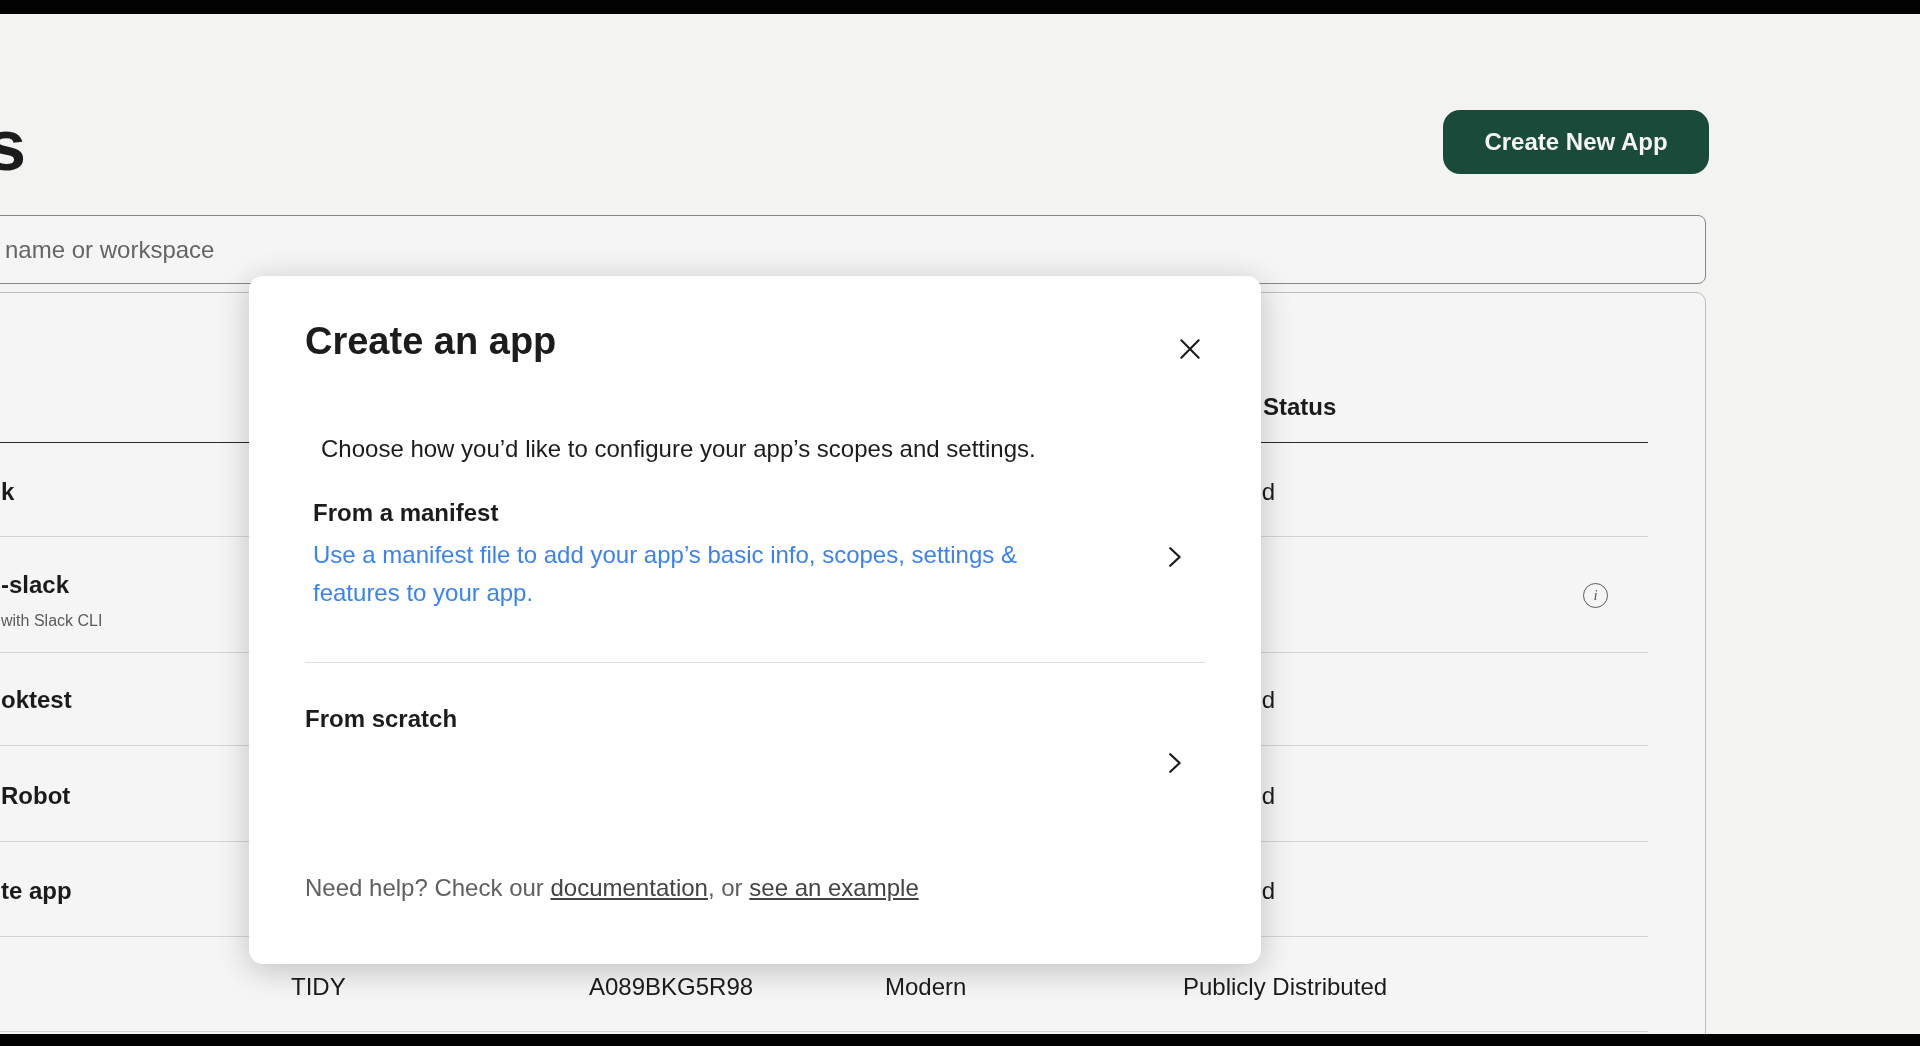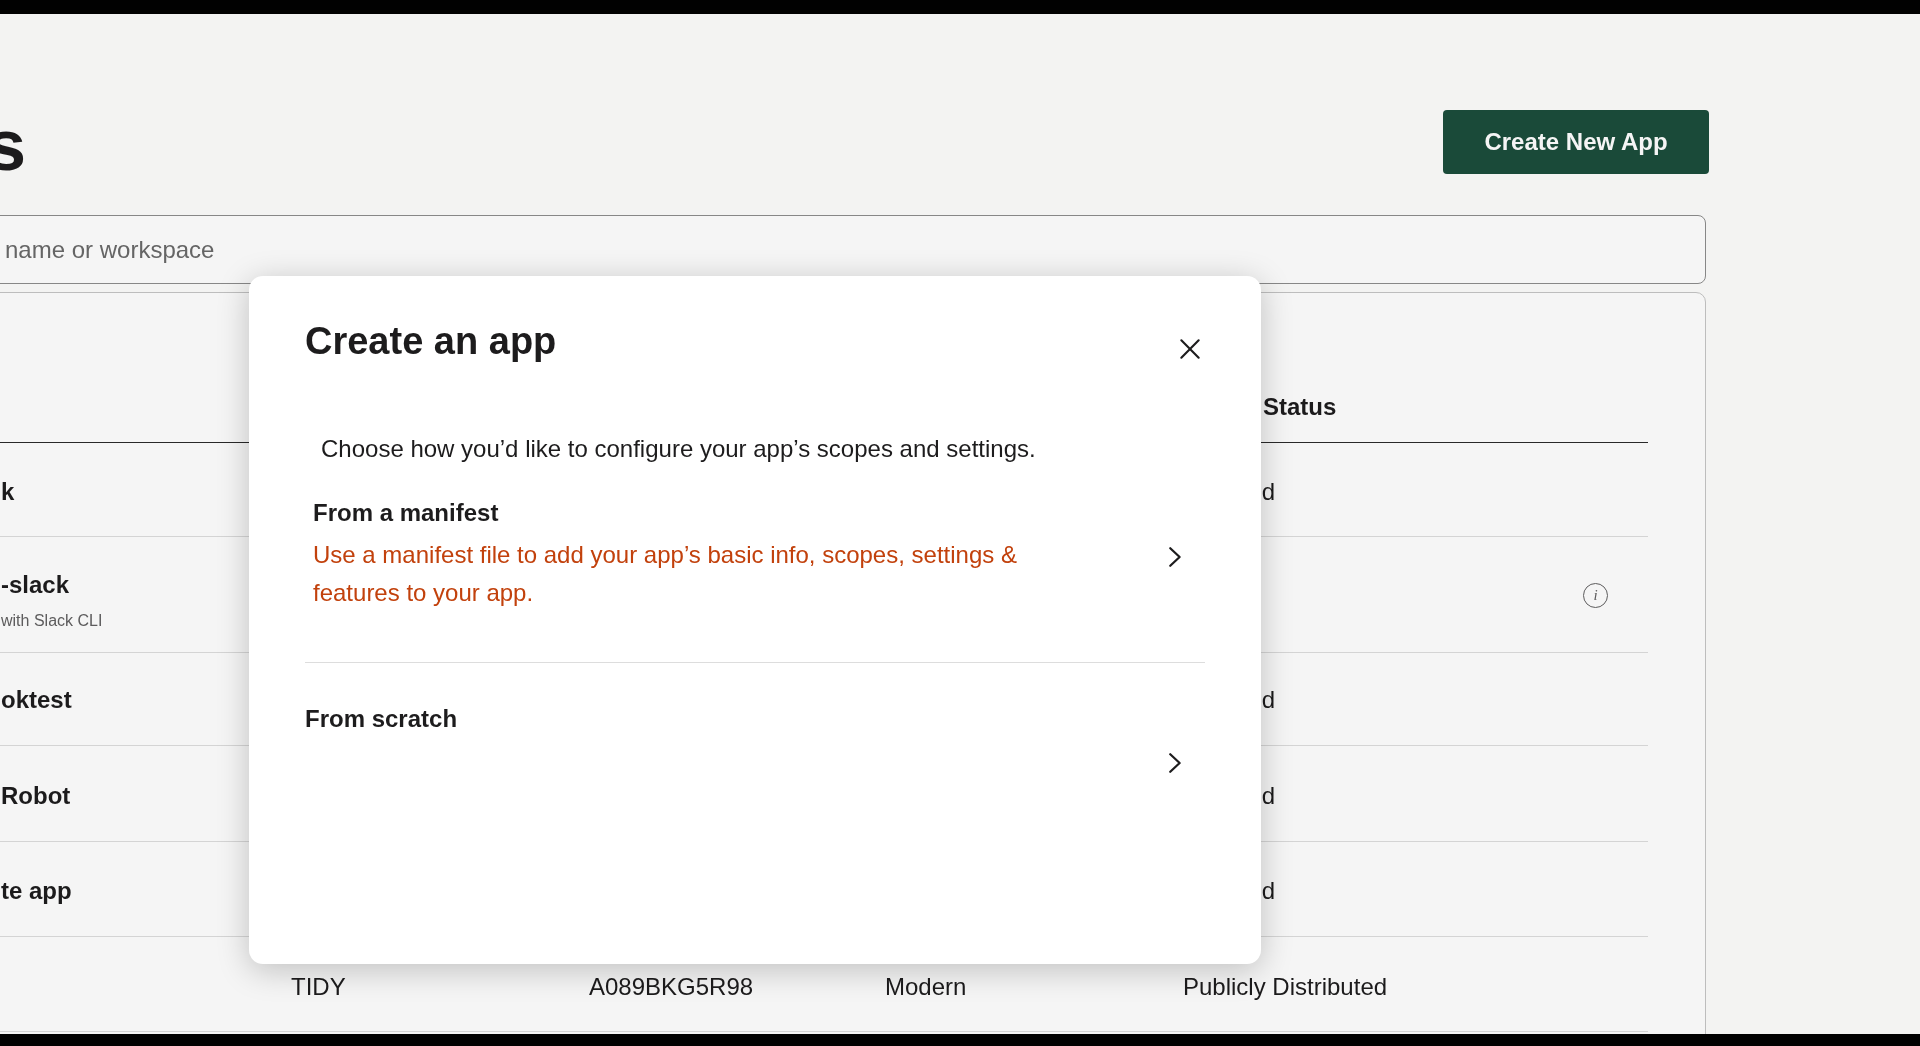--- a/index.html
+++ b/index.html
@@ -5,21 +5,21 @@
   html,body{margin:0;padding:0;width:1920px;height:1046px;overflow:hidden;
     font-family:"Liberation Sans","DejaVu Sans",sans-serif;background:#fff;color:#1d1c1d;}
   .screen{position:relative;width:1920px;height:1046px;overflow:hidden;background:#fdfdfc;}
 
   
   .topbar{position:absolute;left:0;top:0;width:1920px;height:14px;background:#000;}
   .bottombar{position:absolute;left:0;top:1034px;width:1920px;height:12px;background:#000;z-index:6;}
 
   
   .page-title{position:absolute;left:-14px;top:104px;margin:0;font-size:72px;font-weight:700;color:#1d1c1d;}
-  .create-btn{position:absolute;left:1443px;top:110px;width:266px;height:64px;border:none;border-radius:4px;
+  .create-btn{position:absolute;left:1443px;top:110px;width:266px;height:64px;border:none;border-radius:17px;
     background:#1b4d3b;color:#fff;font-size:24px;font-weight:700;font-family:inherit;cursor:pointer;
     display:flex;align-items:center;justify-content:center;}
   .search{position:absolute;left:-24px;top:215px;width:1730px;height:69px;box-sizing:border-box;
     border:1px solid #8d8d8d;border-radius:8px;background:#fff;font-size:24px;font-family:inherit;
     padding:0 20px 0 28px;color:#1d1c1d;}
   .search::placeholder{color:#696969;opacity:1;}
 
   .table{position:absolute;left:-24px;top:292px;width:1730px;height:760px;box-sizing:border-box;
     background:#fff;border:1px solid #c5c5c5;border-radius:10px;}
   .th{position:absolute;left:1206px;top:100px;font-size:24px;font-weight:700;white-space:nowrap;}
@@ -38,21 +38,21 @@
 
   
   .modal{position:absolute;left:249px;top:276px;width:1012px;height:688px;box-sizing:border-box;background:#fff;
     border-radius:14px;box-shadow:0 6px 32px rgba(0,0,0,0.22);z-index:20;}
   .modal-title{position:absolute;left:56px;top:44px;margin:0;font-size:38px;font-weight:800;color:#1d1c1d;}
   .modal-close{position:absolute;top:54px;right:52px;width:38px;height:38px;border:none;background:transparent;
     cursor:pointer;display:flex;align-items:center;justify-content:center;padding:0;}
   .modal-sub{position:absolute;left:56px;top:143px;margin:16px;font-size:24px;color:#1d1c1d;width:880px;}
   .option{position:absolute;left:56px;right:56px;cursor:pointer;}
   .option h3{margin:0;font-size:24px;font-weight:700;line-height:30px;color:#1d1c1d;}
-  .option p{margin:8px 0 0 0;font-size:24px;line-height:38px;color:#c2410c;width:730px;}
+  .option p{margin:8px 0 0 0;font-size:24px;line-height:38px;color:#3b82f6;width:730px;}
   .opt1{top:222px;margin-left:8px;}
   .opt2{top:428px;}
   .chev{position:absolute;right:16px;top:44px;}
   .divider{position:absolute;left:56px;right:56px;top:386px;height:0;border-top:1px solid #ddd;}
   .modal-footer{position:absolute;left:56px;top:598px;margin:0;font-size:24px;color:#616061;}
   .modal-footer a{color:#454245;text-decoration:underline;cursor:pointer;}
 </style>
 </head>
 <body>
 
@@ -121,17 +121,18 @@
 
     <div class="divider"></div>
 
     <div class="option opt2">
       <h3>From scratch</h3>
       <svg class="chev" width="30" height="30" viewBox="0 0 24 24">
         <polyline points="9 5 16.5 12 9 19" fill="none" stroke="#1d1c1d" stroke-width="1.8" stroke-linecap="round" stroke-linejoin="round"></polyline>
       </svg>
     </div>
 
+    <p class="modal-footer"><span>Need help? Check our </span><a>documentation</a><span>, or </span><a>see an example</a></p>
   </div>
 
   <div class="bottombar"></div>
 
 </div>
 
 </body></html>

